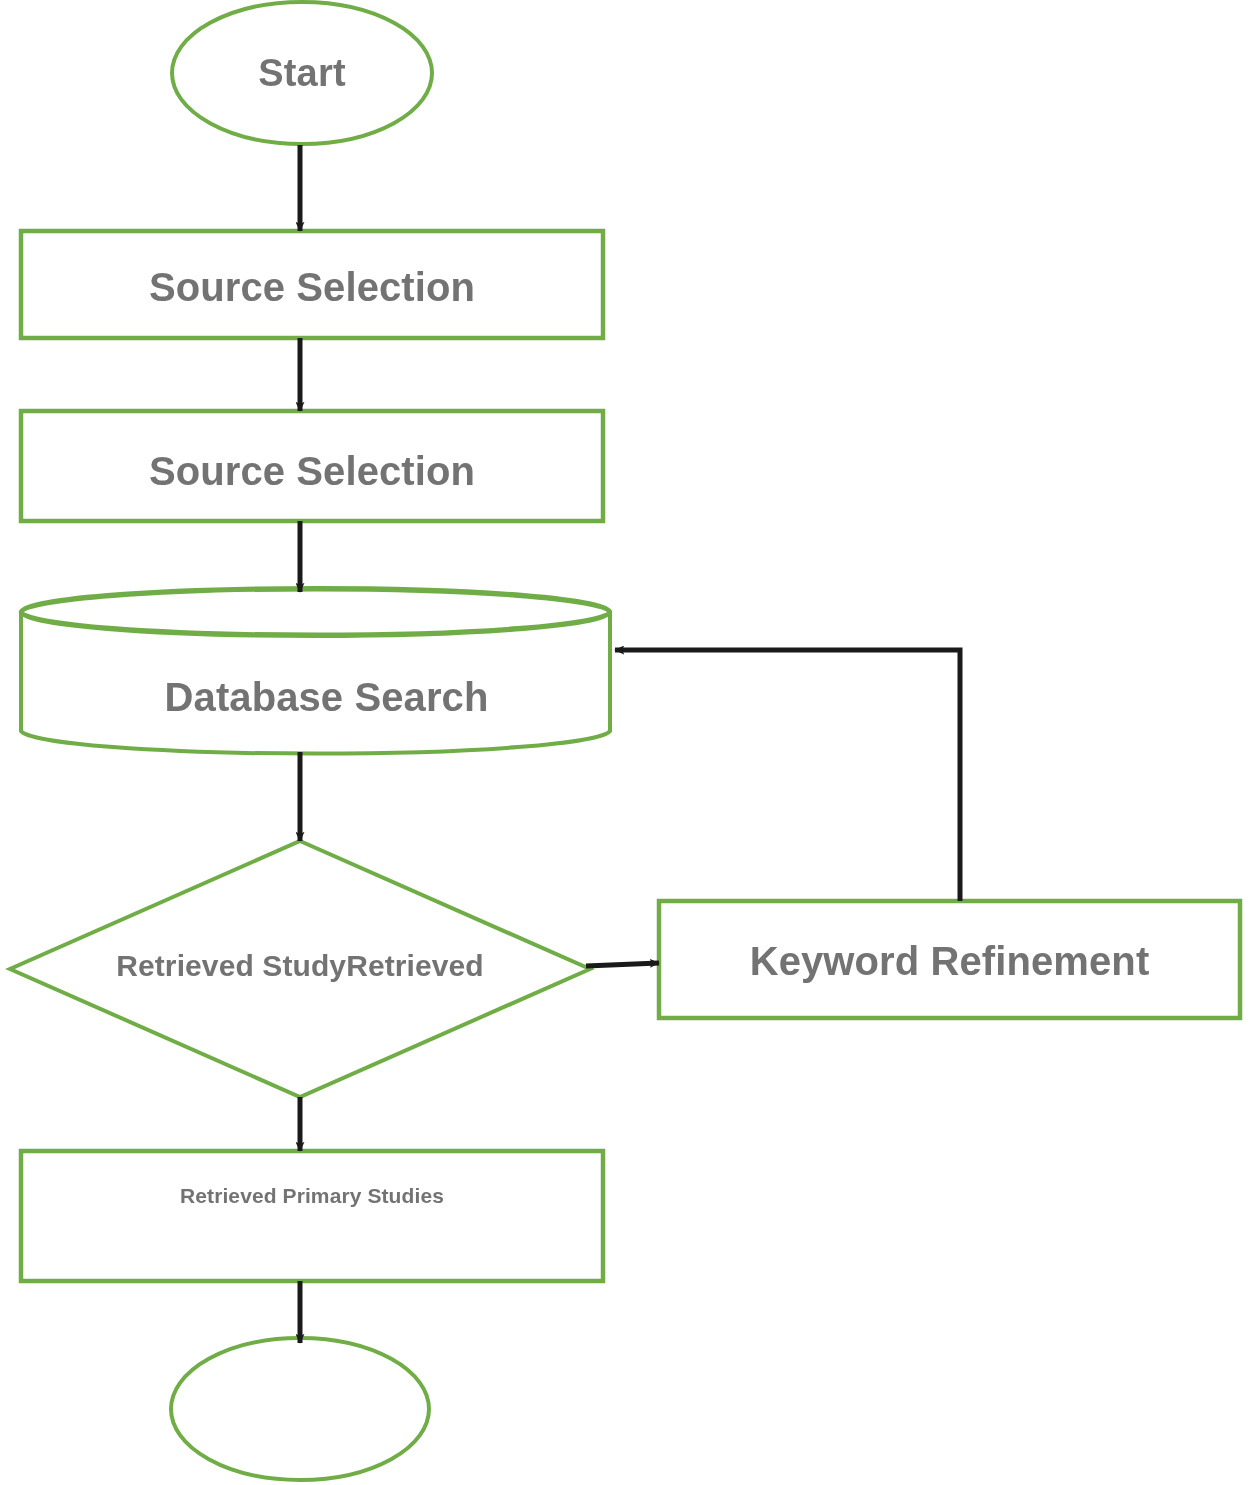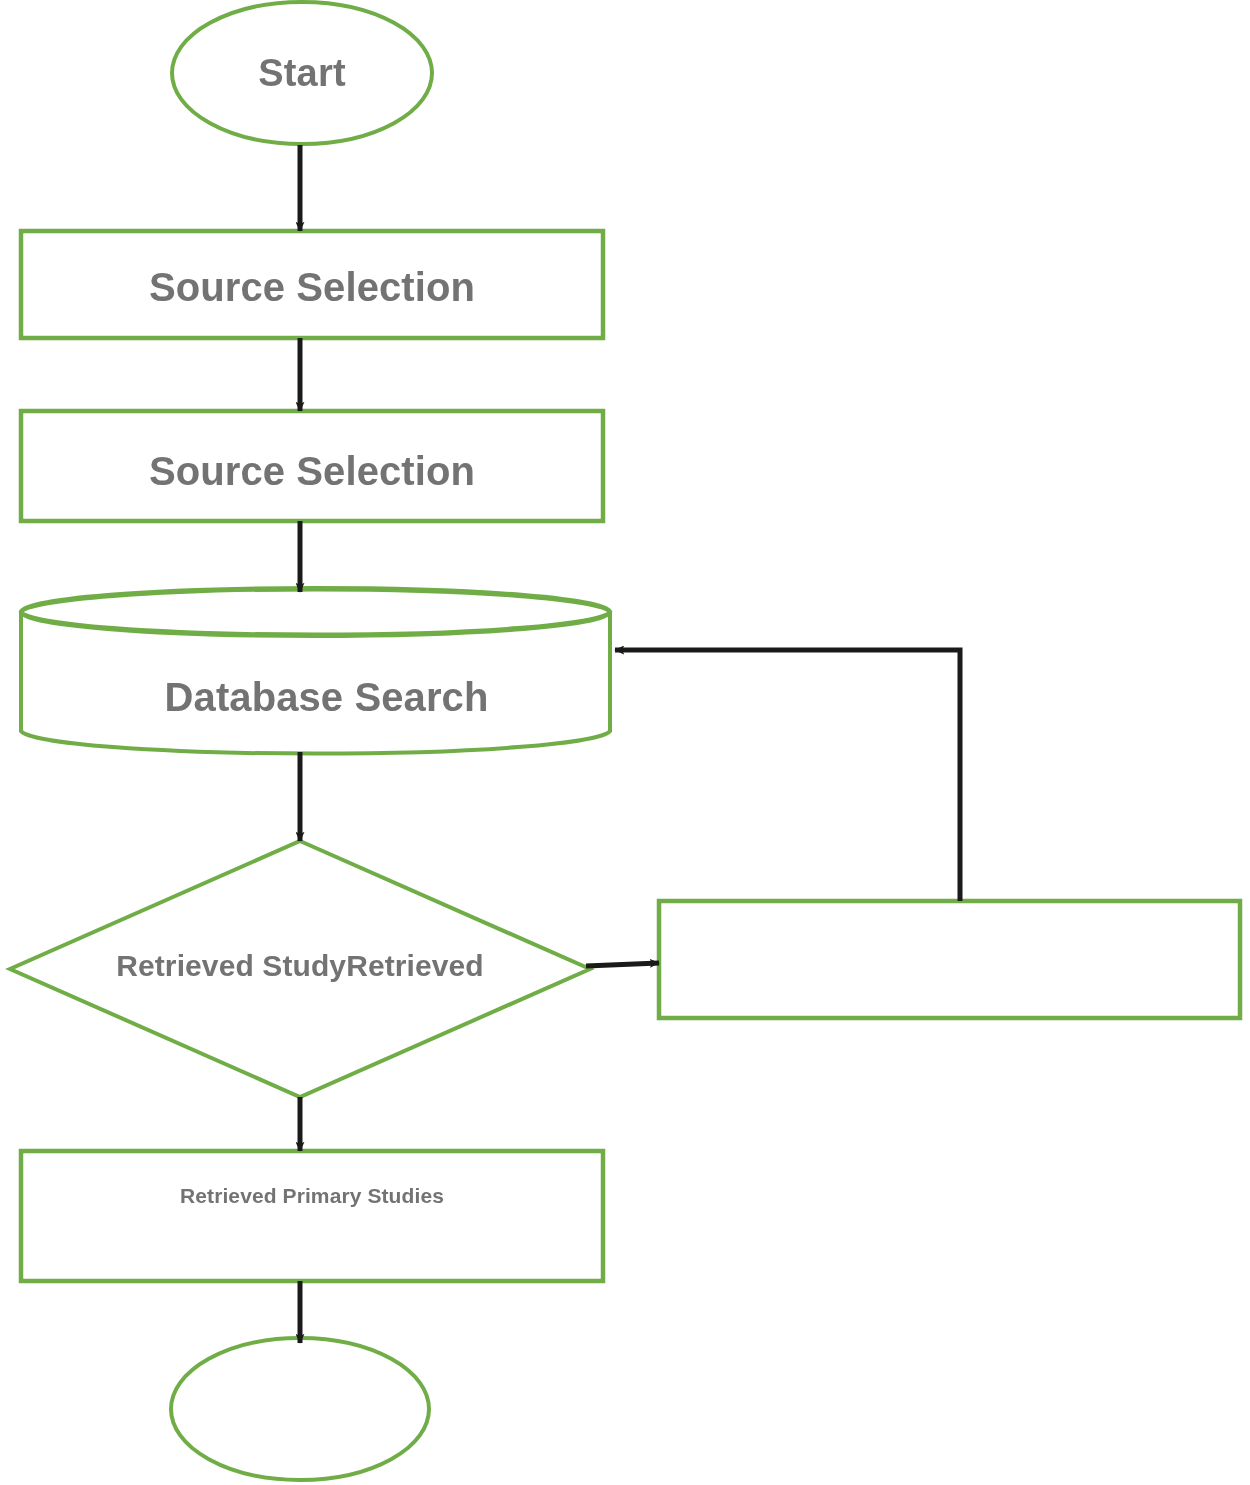--- a/index.html
+++ b/index.html
@@ -117,20 +117,21 @@
 
   <div class="node-label lbl-process" style="left:21px; top:432px; width:582px; height:56px;">Source Selection</div>
 
   <div class="node-label lbl-process" style="left:32px; top:658px; width:589px; height:56px;">Database Search</div>
 
   <div class="node-label lbl-decision" style="left:110px; top:916px; width:380px; height:100px;">
     <span>Retrieved Study</span>
     <span>Retrieved</span>
   </div>
 
+  <div class="node-label lbl-process" style="left:659px; top:921px; width:581px; height:58px;">Keyword Refinement</div>
 
   <div class="node-label lbl-process-bold" style="left:21px; top:1168px; width:582px; height:56px;">Retrieved Primary Studies</div>
 
 
   <div class="hit" style="left:172px; top:2px; width:260px; height:142px;"></div>
   <div class="hit" style="left:21px; top:231px; width:582px; height:107px;"></div>
   <div class="hit" style="left:21px; top:411px; width:582px; height:110px;"></div>
   <div class="hit" style="left:21px; top:588px; width:589px; height:167px;"></div>
   <div class="hit" style="left:10px; top:841px; width:580px; height:256px;"></div>
   <div class="hit" style="left:659px; top:901px; width:581px; height:117px;"></div>

